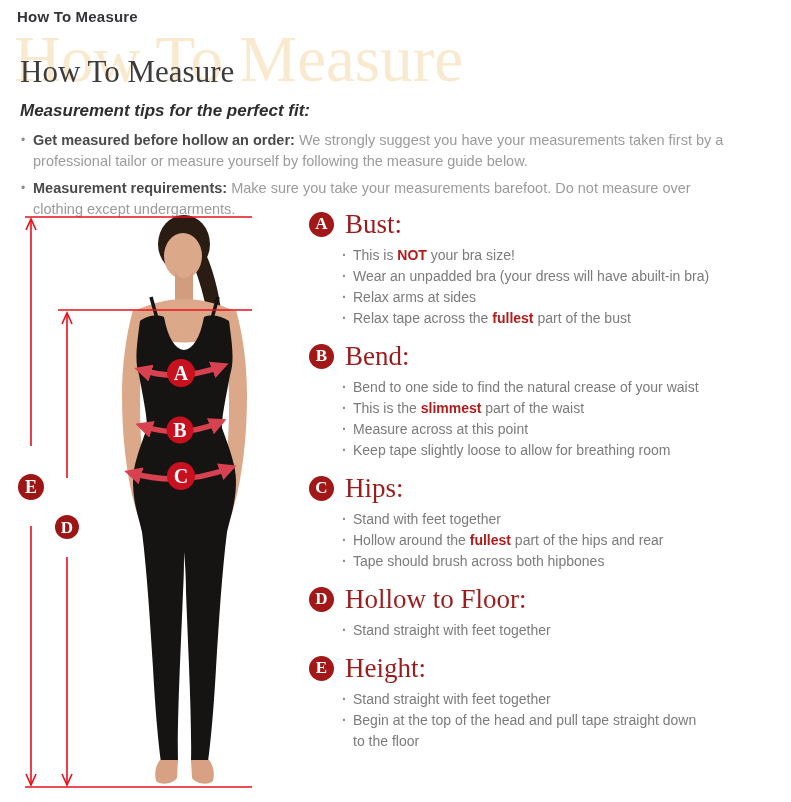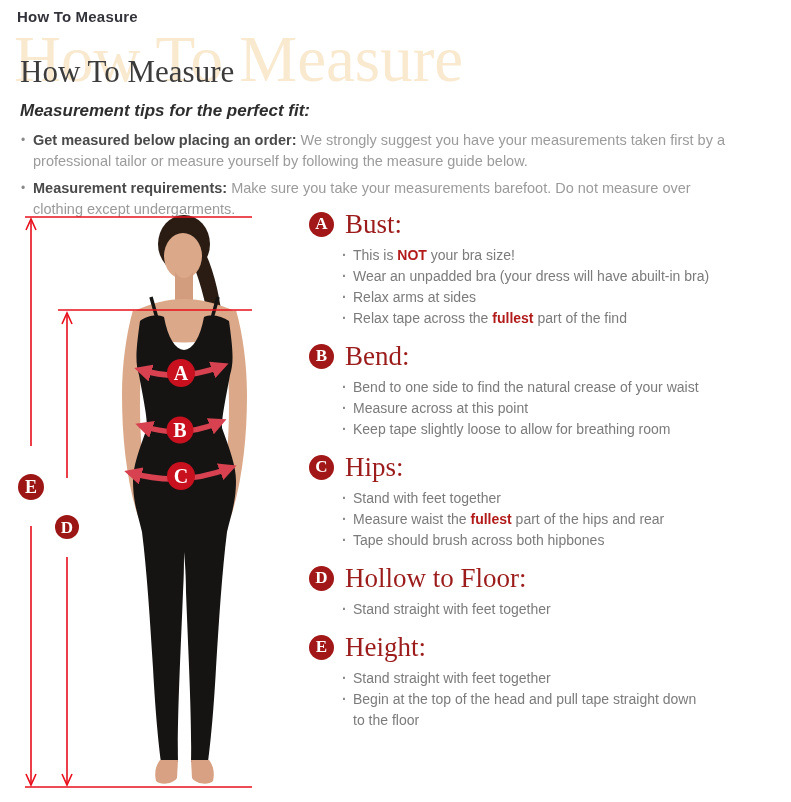--- a/index.html
+++ b/index.html
@@ -41,21 +41,21 @@
 <div class="page">
 
   <div class="kicker">How To Measure</div>
   <div class="watermark">How To Measure</div>
   <h1 class="main-title">How To Measure</h1>
 
   <div class="intro">
     <p class="intro-title">Measurement tips for the perfect fit:</p>
     <div>
   <div class="tip">
-    <span class="lead">Get measured below placing an order:</span><span class="rest"> We strongly suggest you have your measurements taken first by a professional tailor or measure yourself by following the measure guide below.</span>
+    <span class="lead">Get measured before hollow an order:</span><span class="rest"> We strongly suggest you have your measurements taken first by a professional tailor or measure yourself by following the measure guide below.</span>
   </div>
 
   <div class="tip">
     <span class="lead">Measurement requirements:</span><span class="rest"> Make sure you take your measurements barefoot. Do not measure over clothing except undergarments.</span>
   </div>
 </div>
   </div>
 
   <svg class="fig" width="310" height="602" viewBox="0 0 310 602">
     <defs>
@@ -115,44 +115,45 @@
   <div class="sections">
   <div class="section">
     <div class="sec-head">
       <span class="badge">A</span>
       <span class="sec-title">Bust:</span>
     </div>
     <div class="sec-bullets">
           <div class="srow"><span>This is </span><span class="em-red">NOT</span><span> your bra size!</span></div>
           <div class="srow"><span>Wear an unpadded bra (your dress will have abuilt-in bra)</span></div>
           <div class="srow"><span>Relax arms at sides</span></div>
-          <div class="srow"><span>Relax tape across the </span><span class="em-red">fullest</span><span> part of the find</span></div>
+          <div class="srow"><span>Relax tape across the </span><span class="em-red">fullest</span><span> part of the bust</span></div>
         </div>
   </div>
 
   <div class="section">
     <div class="sec-head">
       <span class="badge">B</span>
       <span class="sec-title">Bend:</span>
     </div>
     <div class="sec-bullets">
           <div class="srow"><span>Bend to one side to find the natural crease of your waist</span></div>
+          <div class="srow"><span>This is the </span><span class="em-red">slimmest</span><span> part of the waist</span></div>
           <div class="srow"><span>Measure across at this point</span></div>
           <div class="srow"><span>Keep tape slightly loose to allow for breathing room</span></div>
         </div>
   </div>
 
   <div class="section">
     <div class="sec-head">
       <span class="badge">C</span>
       <span class="sec-title">Hips:</span>
     </div>
     <div class="sec-bullets">
           <div class="srow"><span>Stand with feet together</span></div>
-          <div class="srow"><span>Measure waist the </span><span class="em-red">fullest</span><span> part of the hips and rear</span></div>
+          <div class="srow"><span>Hollow around the </span><span class="em-red">fullest</span><span> part of the hips and rear</span></div>
           <div class="srow"><span>Tape should brush across both hipbones</span></div>
         </div>
   </div>
 
   <div class="section">
     <div class="sec-head">
       <span class="badge">D</span>
       <span class="sec-title">Hollow to Floor:</span>
     </div>
     <div class="sec-bullets">

